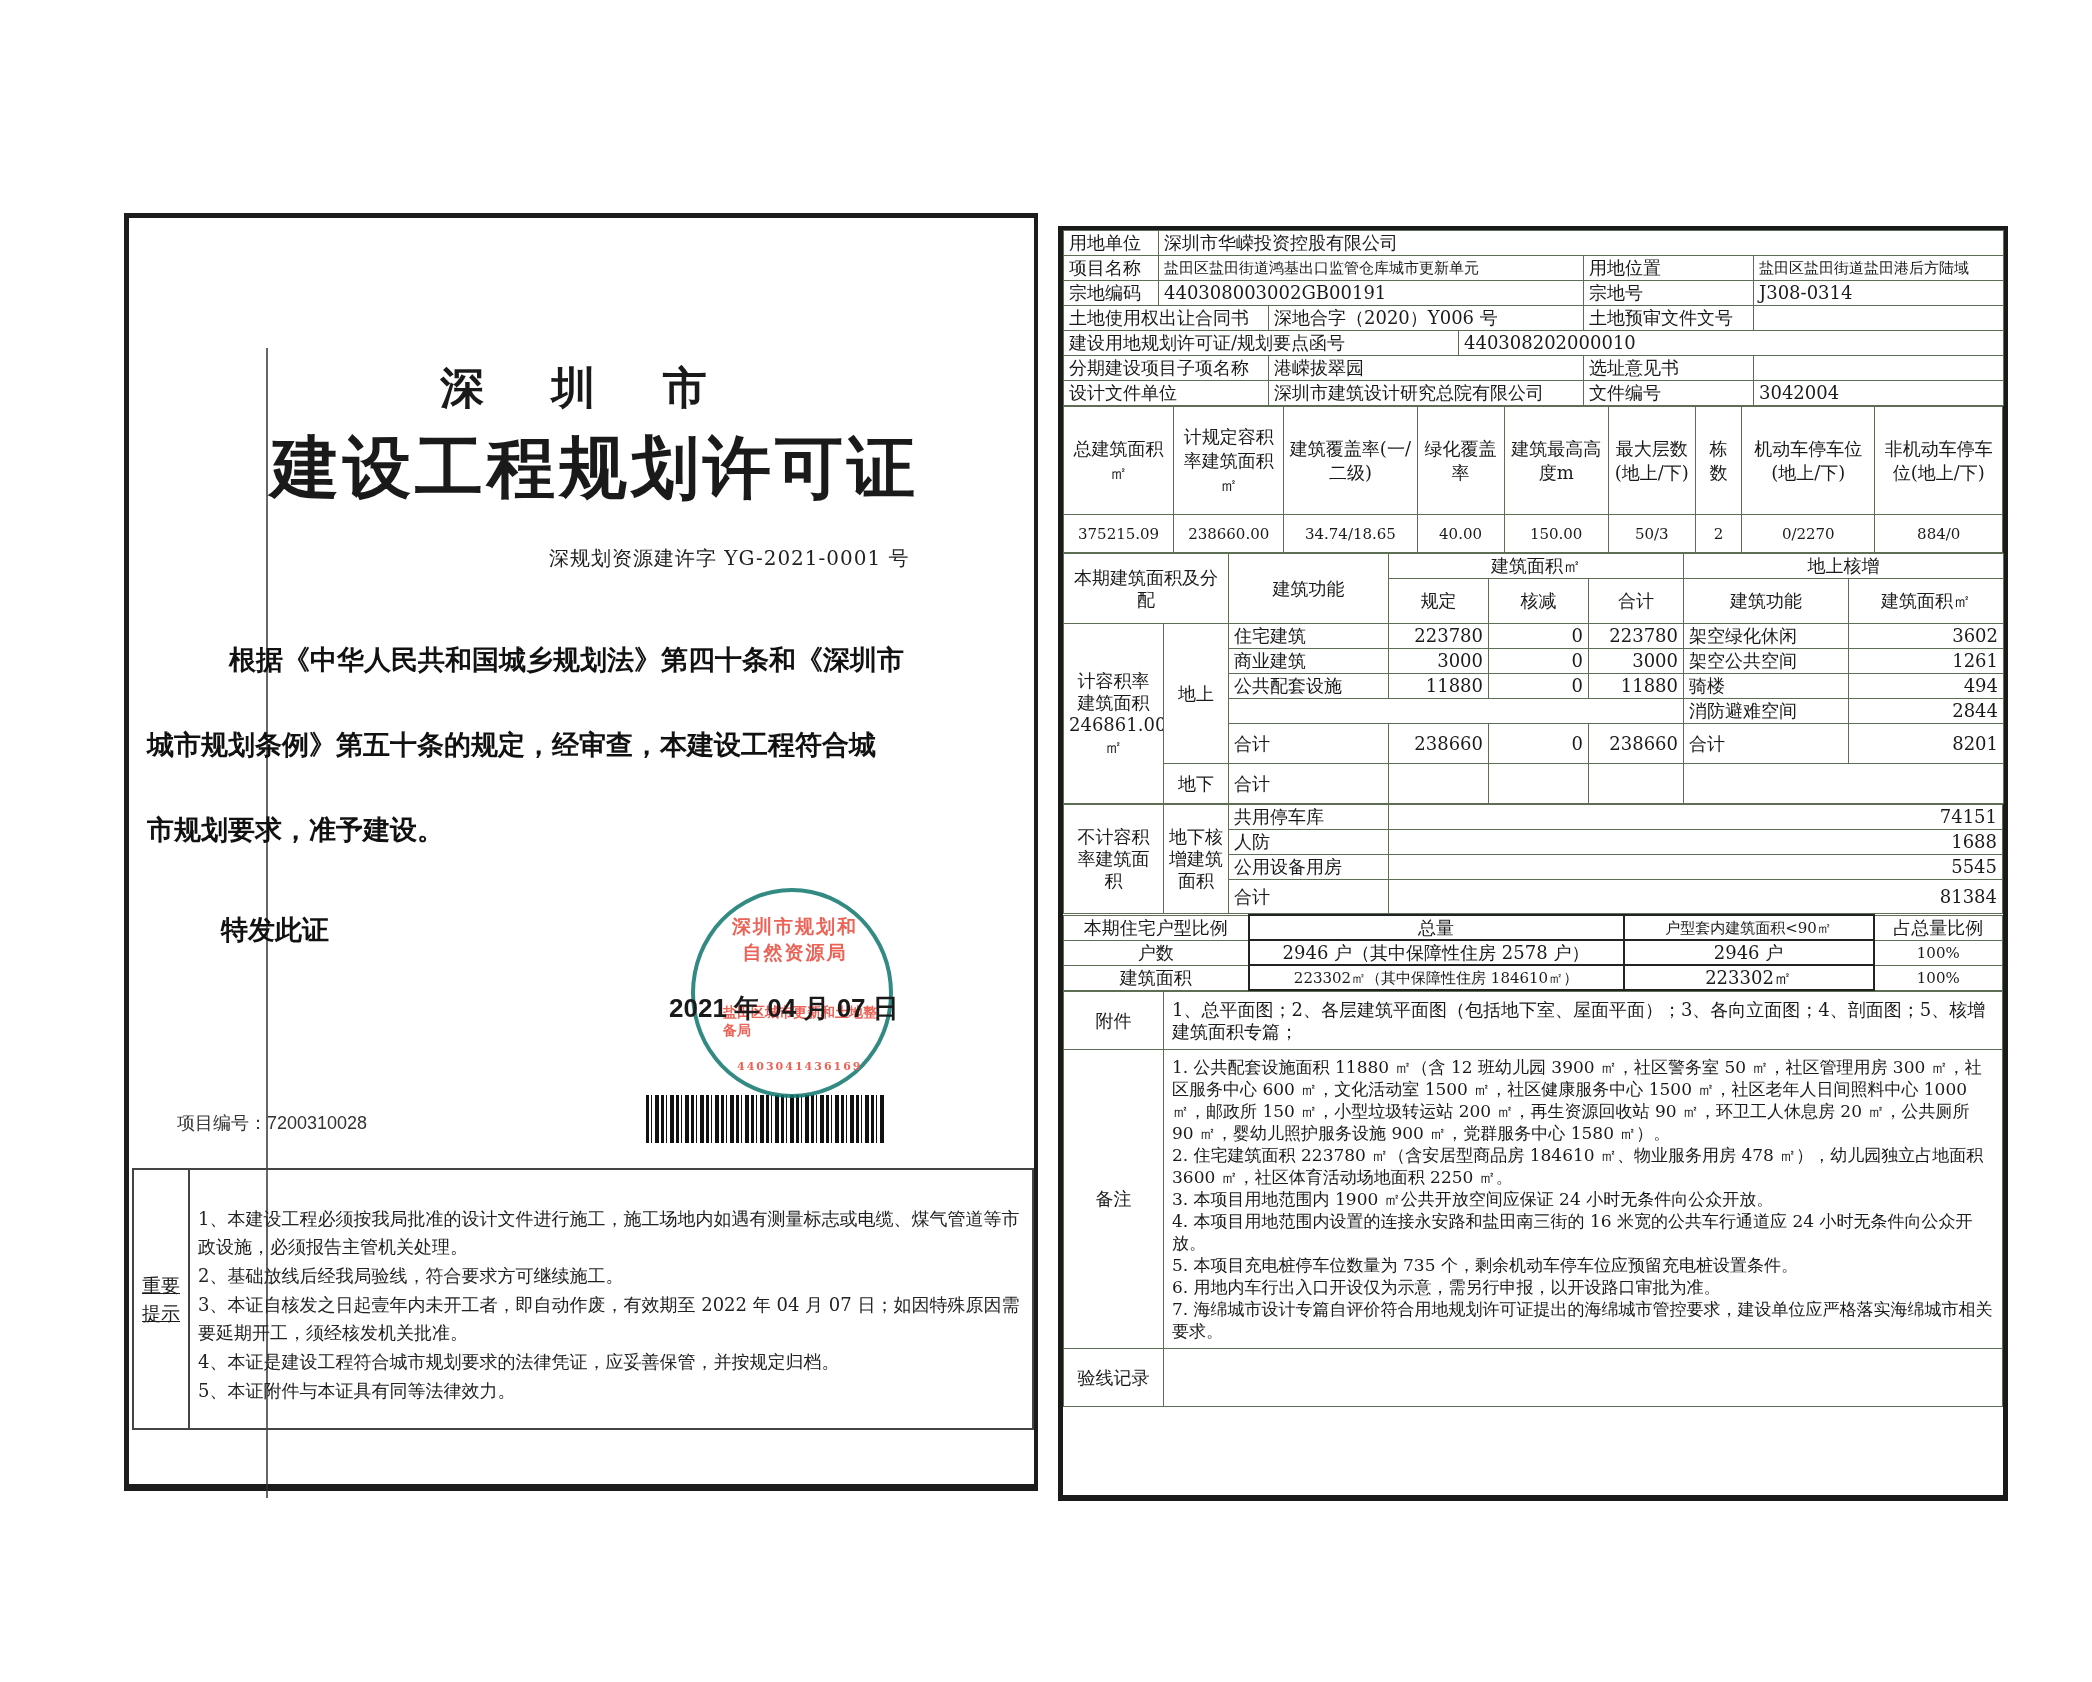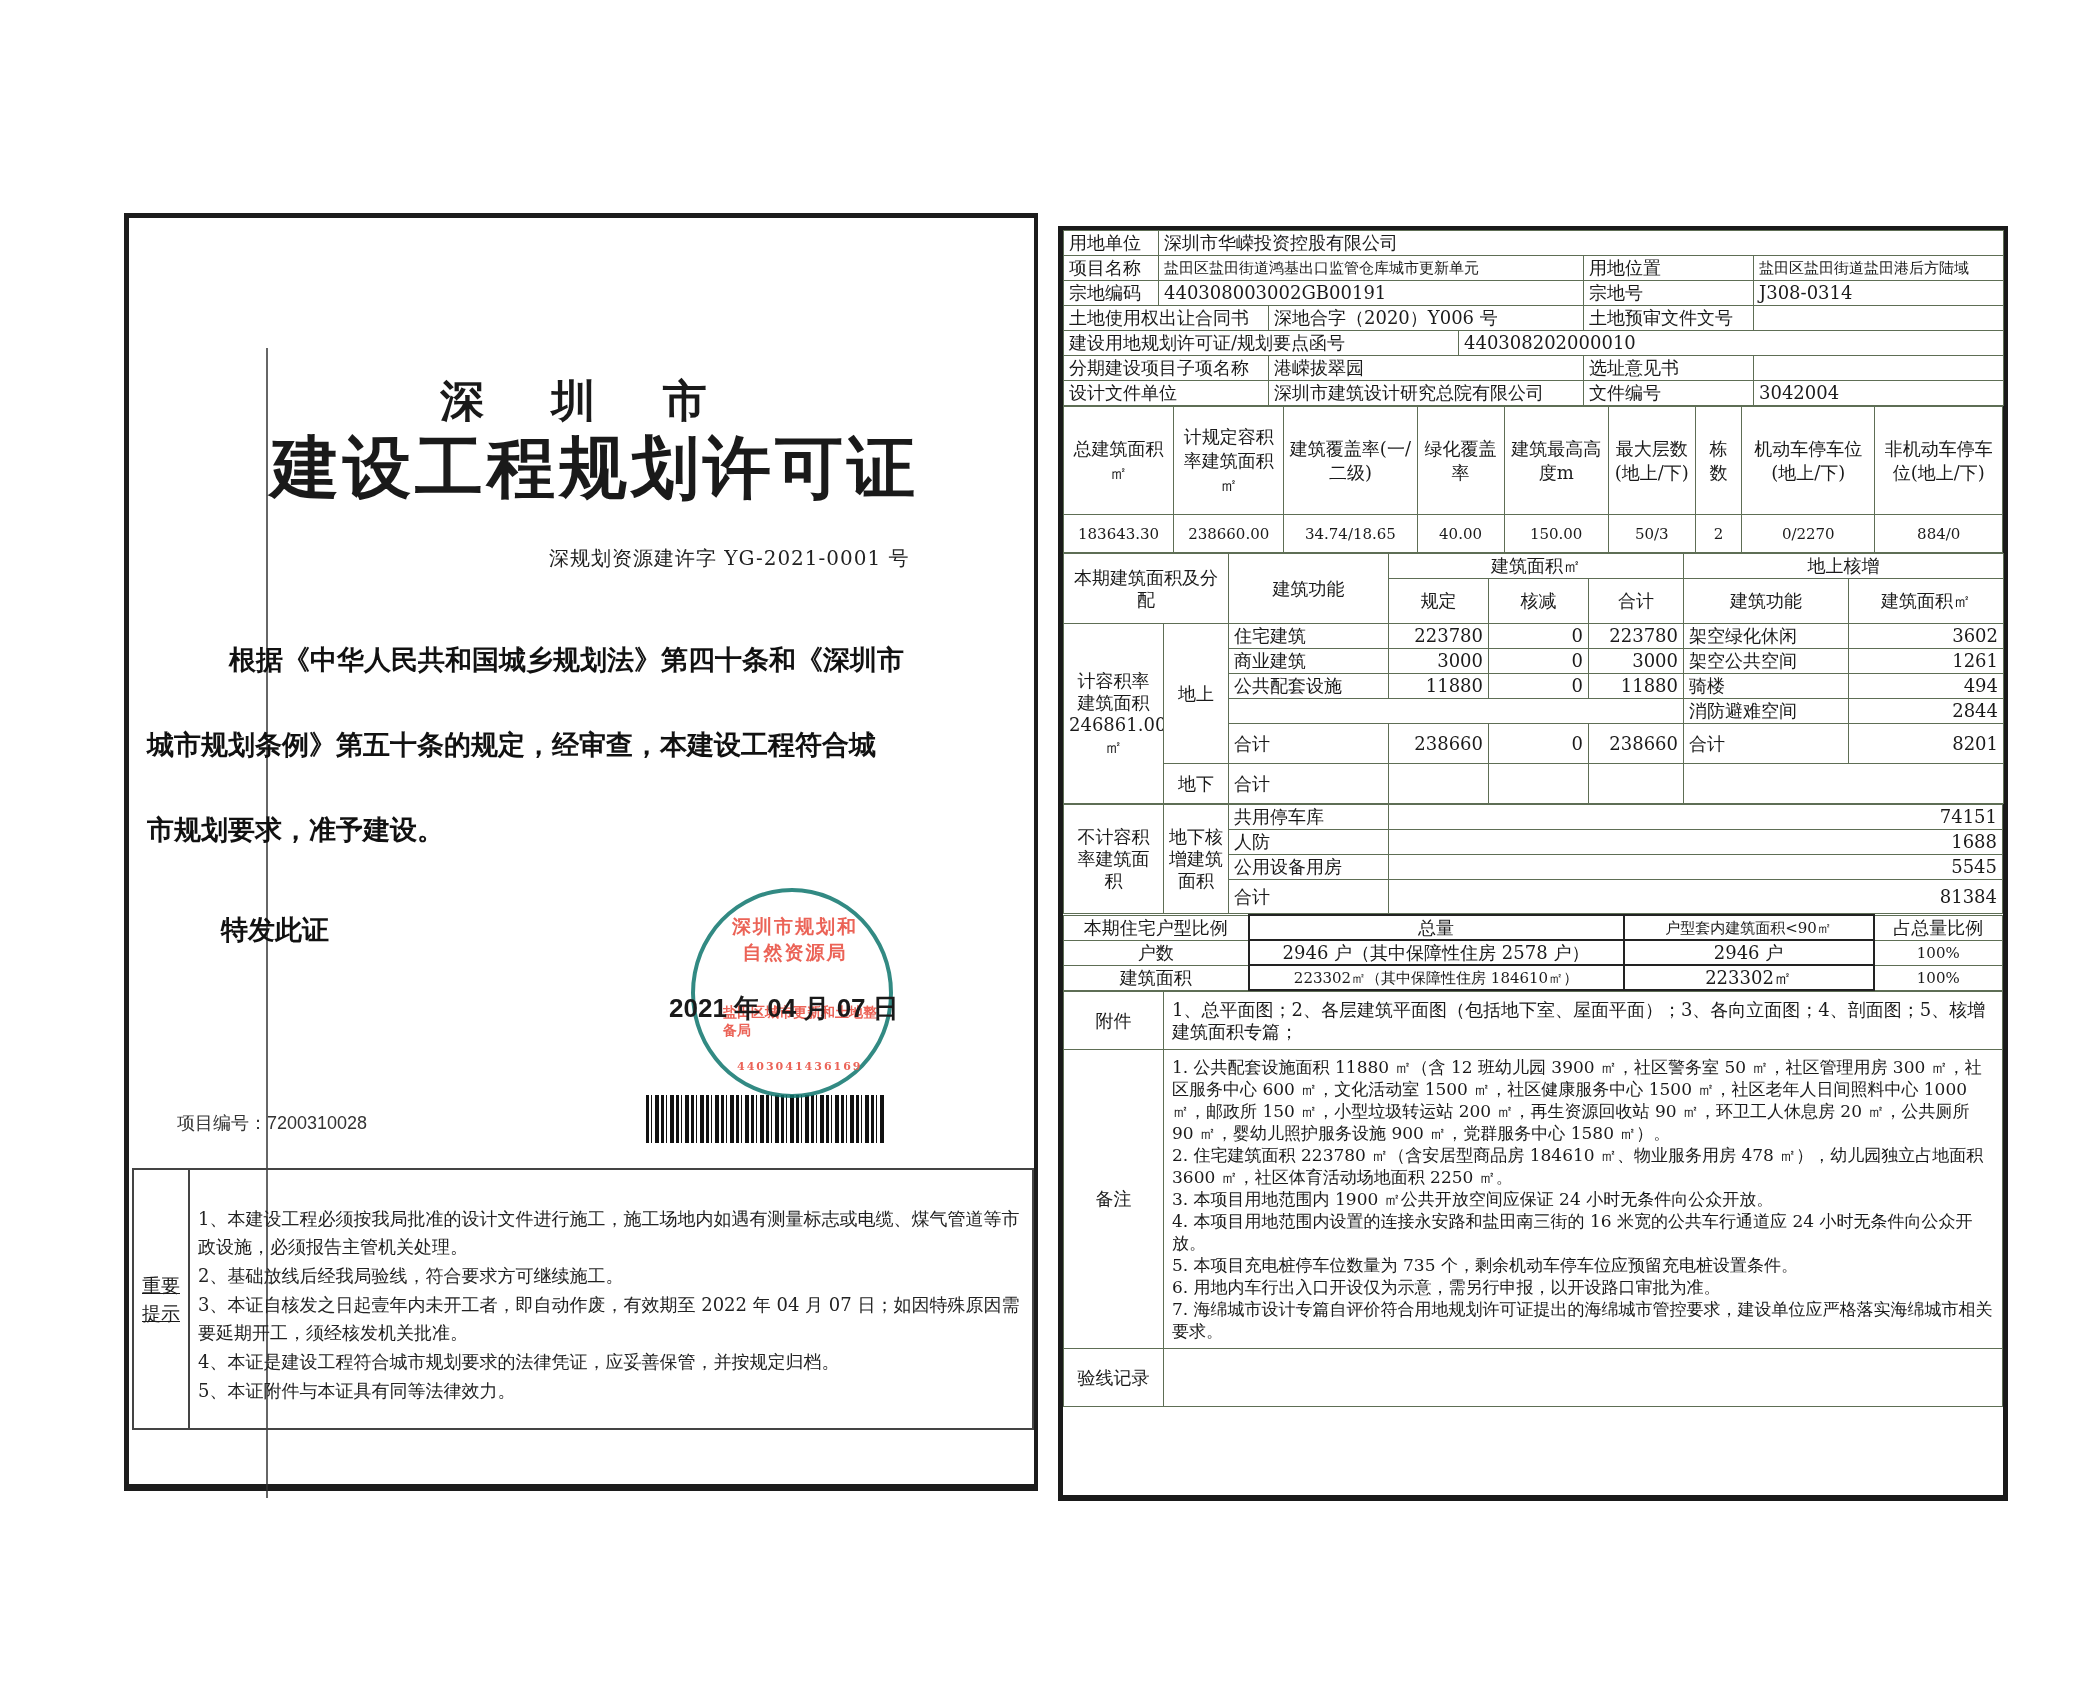--- a/index.html
+++ b/index.html
@@ -12,21 +12,20 @@
     border: 5px solid #1c1c1c; border-right-width: 4px; border-bottom-width: 7px;
   }
   .fold-line {
     position: absolute; left: 137px; top: 130px; width: 2px; height: 1150px;
     background: #333; opacity: .75;
   }
   .city-title {
     position: absolute; left: 0; width: 100%; top: 141px; text-align: center;
     font-family: "DejaVu Sans", sans-serif; font-weight: bold; font-size: 44px; letter-spacing: 26px;
     padding-left: 10px;
-    margin-top: 13px;
   }
   .main-title {
     position: absolute; left: 142px; top: 205px;
     font-family: "DejaVu Sans", sans-serif; font-weight: bold; font-size: 68px; letter-spacing: 4px;
   }
   .permit-no {
     position: absolute; left: 420px; top: 327px; font-size: 20px; letter-spacing: 1px; color: #222;
   }
   .body-text {
     position: absolute; left: 18px; width: 870px; font-family: "DejaVu Sans", sans-serif;
@@ -196,21 +195,21 @@
       <td>计规定容积率建筑面积㎡</td>
       <td>建筑覆盖率(一/二级)</td>
       <td>绿化覆盖率</td>
       <td>建筑最高高度m</td>
       <td>最大层数(地上/下)</td>
       <td>栋数</td>
       <td>机动车停车位(地上/下)</td>
       <td>非机动车停车位(地上/下)</td>
     </tr>
     <tr style="height:38px">
-      <td class="c small">183643.30</td>
+      <td class="c small">375215.09</td>
       <td class="c small">238660.00</td>
       <td class="c small">34.74/18.65</td>
       <td class="c small">40.00</td>
       <td class="c small">150.00</td>
       <td class="c small">50/3</td>
       <td class="c small">2</td>
       <td class="c small">0/2270</td>
       <td class="c small">884/0</td>
     </tr>
   </tbody>

